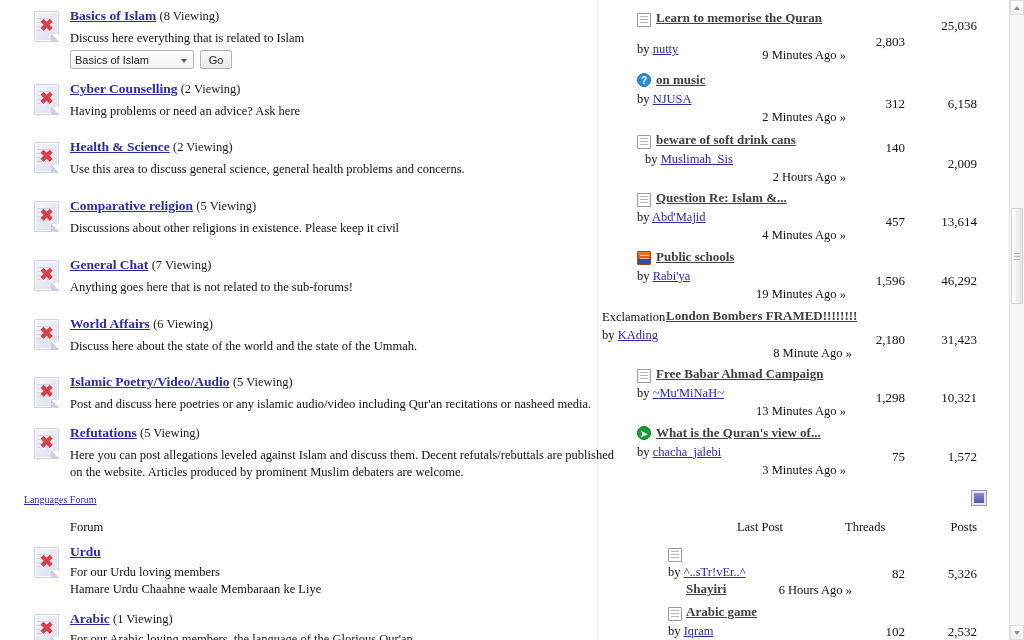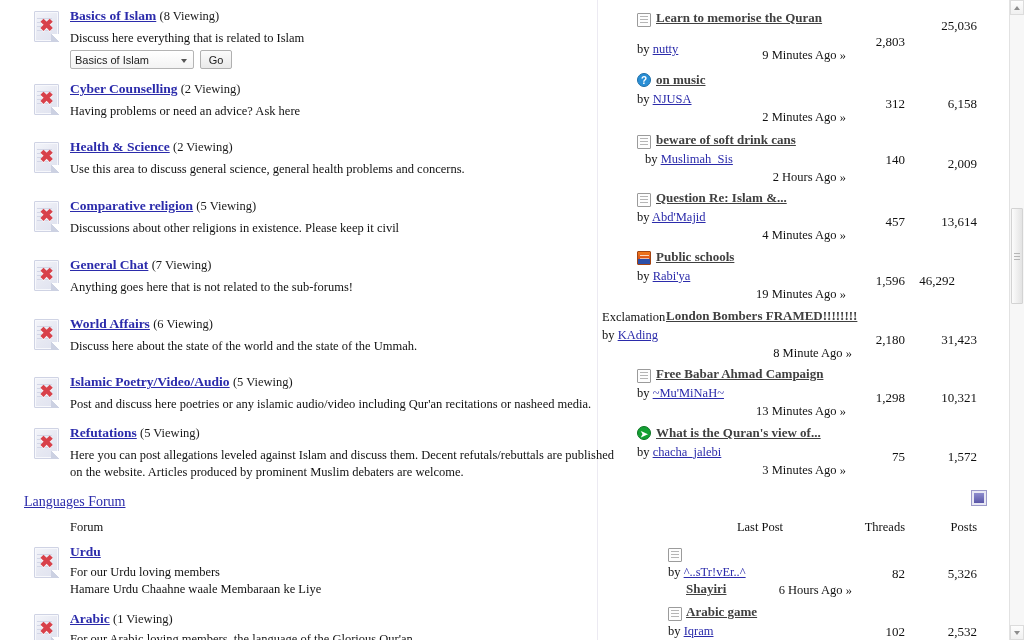--- a/index.html
+++ b/index.html
@@ -293,40 +293,40 @@
   }
   .lp-threads { width: 70px; }
   .lp-posts { width: 80px; }
 
   
   #lang-header-link {
     position: absolute;
     left: 24px; top: 494px;
     color: #2b2bab;
     text-decoration: underline;
-    font-size: 14px;
+    font-size: 10px;
   }
   #collapse-btn {
     position: absolute;
     left: 972px; top: 491px;
     width: 14px; height: 14px;
     background: linear-gradient(#8d8ccd,#5a56a8);
     border: 2px solid #e8e8f4;
     box-shadow: 0 0 0 1px #9b99c9;
     box-sizing: border-box;
   }
   .col-head {
     position: absolute;
     top: 520px;
     font-size: 12.5px;
     color: #111;
   }
   #head-forum { left: 70px; }
   #head-lastpost { left: 700px; width: 120px; text-align: center; }
-  #head-threads  { left: 845px; width: 60px; text-align: right; }
+  #head-threads  { left: 845px; width: 60px; text-align: left; }
   #head-posts    { left: 917px; width: 60px; text-align: right; }
 </style>
 </head>
 <body>
 
 <div id="page">
 
   <div id="content-area">
     <div class="col-divider" style="left:597px;"></div>
   </div>
@@ -492,21 +492,21 @@
   </div>
 
   <div class="lastpost" style="top:132px;">
     <span class="lp-icon ic-doc" style="left:37px; top:3px;"></span>
     <a class="lp-title" href="#" style="left:56px; top:0px;text-decoration:underline;">beware of soft drink cans</a>
     <div class="lp-by" style="left:37px; top:20px;padding-left:8px;">
       <span>by</span>
       <a href="#">Muslimah_Sis</a>
     </div>
     <div class="lp-time" style="left:100px; width:146px; top:38px;">2 Hours Ago »</div>
-    <div class="lp-threads" style="left:235px; top:20px;">140</div>
+    <div class="lp-threads" style="left:235px; top:8px;">140</div>
     <div class="lp-posts" style="left:297px; top:24px;">2,009</div>
   </div>
 
   <div class="lastpost" style="top:190px;">
     <span class="lp-icon ic-doc" style="left:37px; top:3px;"></span>
     <a class="lp-title" href="#" style="left:56px; top:0px;">Question Re: Islam &amp;...</a>
     <div class="lp-by" style="left:37px; top:20px;">
       <span>by</span>
       <a href="#">Abd'Majid</a>
     </div>
@@ -517,21 +517,21 @@
 
   <div class="lastpost" style="top:249px;">
     <span class="lp-icon ic-poll" style="left:37px; top:2px;"></span>
     <a class="lp-title" href="#" style="left:56px; top:0px;">Public schools</a>
     <div class="lp-by" style="left:37px; top:20px;">
       <span>by</span>
       <a href="#">Rabi'ya</a>
     </div>
     <div class="lp-time" style="left:100px; width:146px; top:38px;">19 Minutes Ago »</div>
     <div class="lp-threads" style="left:235px; top:24px;">1,596</div>
-    <div class="lp-posts" style="left:297px; top:24px;text-align:center;">46,292</div>
+    <div class="lp-posts" style="left:297px; top:24px;">46,292</div>
   </div>
 
   <div class="lastpost" style="top:308px;">
     <div class="lp-prefix" style="left:2px; top:2px;">Exclamation</div>
     <a class="lp-title" href="#" style="left:66px; top:0px;">London Bombers FRAMED!!!!!!!!</a>
     <div class="lp-by" style="left:2px; top:20px;">
       <span>by</span>
       <a href="#">KAding</a>
     </div>
     <div class="lp-time" style="left:100px; width:152px; top:38px;">8 Minute Ago »</div>

